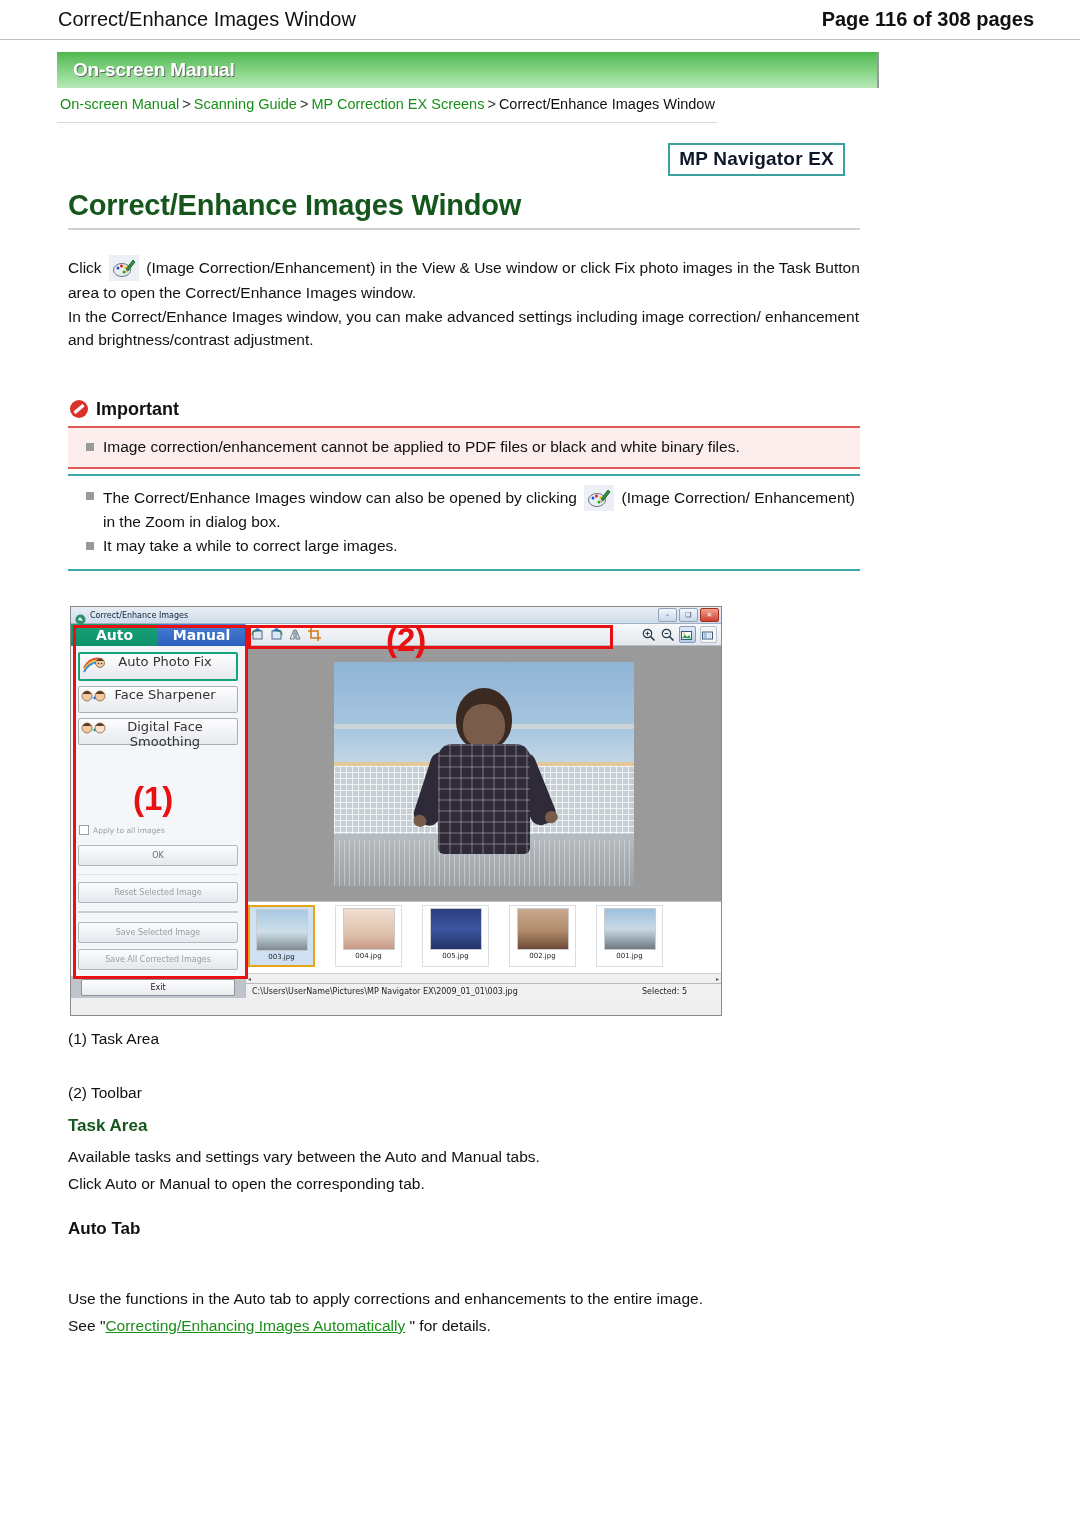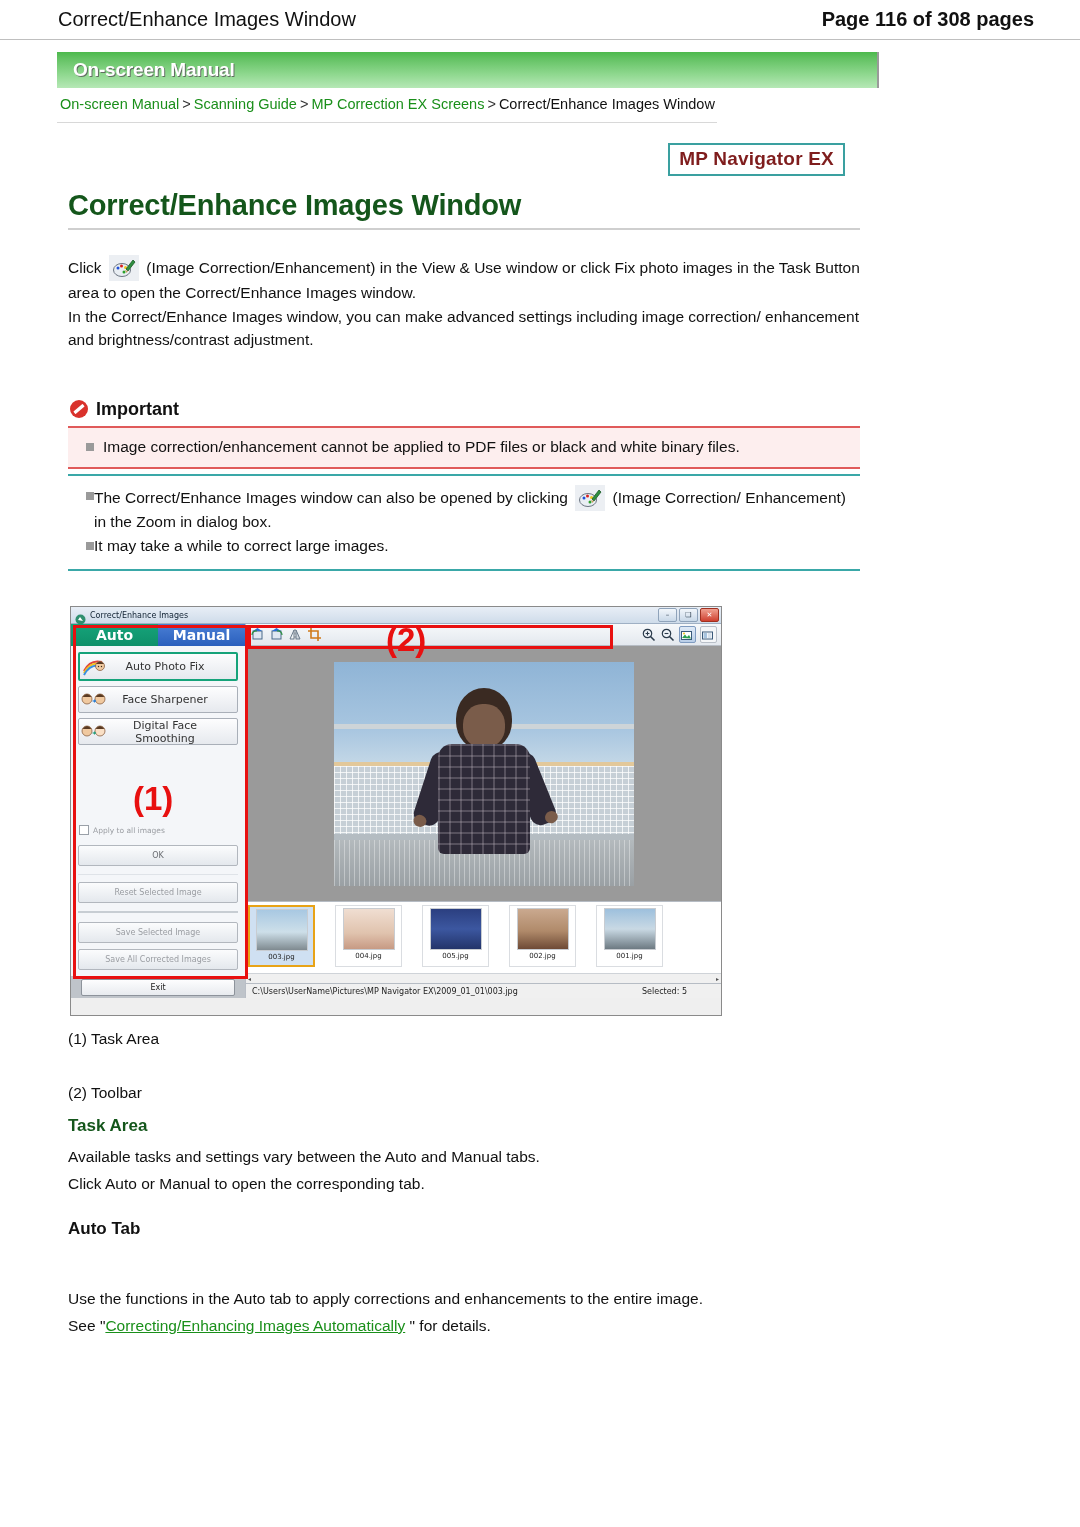--- a/index.html
+++ b/index.html
@@ -42,21 +42,21 @@
   .breadcrumb .cur{color:#111;}
   .bc-rule{
     position:absolute;left:57px;top:122px;width:660px;height:1px;background:#d8d8d8;
   }
 
   
   .mpnav-logo{
     position:absolute;right:235px;top:143px;
     border:2px solid #3aa0a0;background:#ffffff;
     padding:3px 9px 4px 9px;
-    font-size:19px;font-weight:bold;color:#7f1d1d;
+    font-size:19px;font-weight:bold;color:#0f172a;
     letter-spacing:.2px;
   }
 
   
   .doc-title{
     position:absolute;left:68px;top:189px;
     font-size:29px;font-weight:bold;color:#14561b;letter-spacing:-.2px;
   }
   .title-rule{
     position:absolute;left:68px;top:228px;width:792px;height:2px;background:#cfcfcf;
@@ -87,21 +87,21 @@
   .bullet-sq{
     width:8px;height:8px;background:#9a9a9a;flex:0 0 8px;margin-top:7px;
   }
   .bullet-text{font-size:15.5px;color:#111;line-height:22px;}
 
   
   .sec-note{position:absolute;left:68px;top:470px;width:792px;}
   .note-rule{width:792px;height:2px;background:#3aa8a8;margin-top:4px;}
   .note-body{width:792px;padding:9px 0 10px 0;box-sizing:border-box;}
   .note-bottom-rule{width:792px;height:2px;background:#3aa8a8;}
-  .note-row{display:flex;align-items:flex-start;padding-left:18px;margin-bottom:2px;}
+  .note-row{display:flex;align-items:flex-start;gap:9px;padding-left:18px;margin-bottom:2px;}
 
   
   .icon-important{width:22px;height:22px;position:relative;}
   .icon-note{width:24px;height:20px;position:relative;}
 
   
   .app-shot{
     position:absolute;left:70px;top:606px;width:652px;height:410px;
     border:1px solid #8a8a8a;background:#efefef;box-sizing:border-box;
     font-family:"DejaVu Sans",sans-serif;
@@ -150,22 +150,22 @@
     flex:1;display:flex;align-items:center;justify-content:center;
     font-size:14px;color:#fff;font-weight:bold;
   }
   .tab.auto{background:linear-gradient(to bottom,#16a37a,#0e9069);}
   .tab.manual{background:linear-gradient(to bottom,#4a7fd4,#2a5fbd);}
   .task-inner{flex:1;padding:6px 7px 0 7px;display:flex;flex-direction:column;}
 
   .task-btn{
     height:25px;margin-bottom:5px;background:linear-gradient(to bottom,#fdfdfe,#e6e9ee);
     border:1px solid #a9afb8;border-radius:2px;
-    display:flex;align-items:center;position:relative;
-    font-size:11px;color:#333;
+    display:flex;align-items:flex-start;position:relative;
+    font-size:13px;color:#333;
   }
   .task-btn.sel{border:2px solid #16a37a;}
   .task-btn .tb-icon{width:26px;flex:0 0 26px;height:20px;margin-left:2px;position:relative;}
   .task-btn .tb-label{flex:1;text-align:center;padding-right:14px;}
 
   .task-spacer{flex:1;}
 
   .chk-row{display:flex;align-items:center;gap:4px;margin:0 0 10px 1px;}
   .chk-box{width:8px;height:8px;border:1px solid #9aa0a8;background:#fff;}
   .chk-label{font-size:7.5px;color:#9a9da2;}

